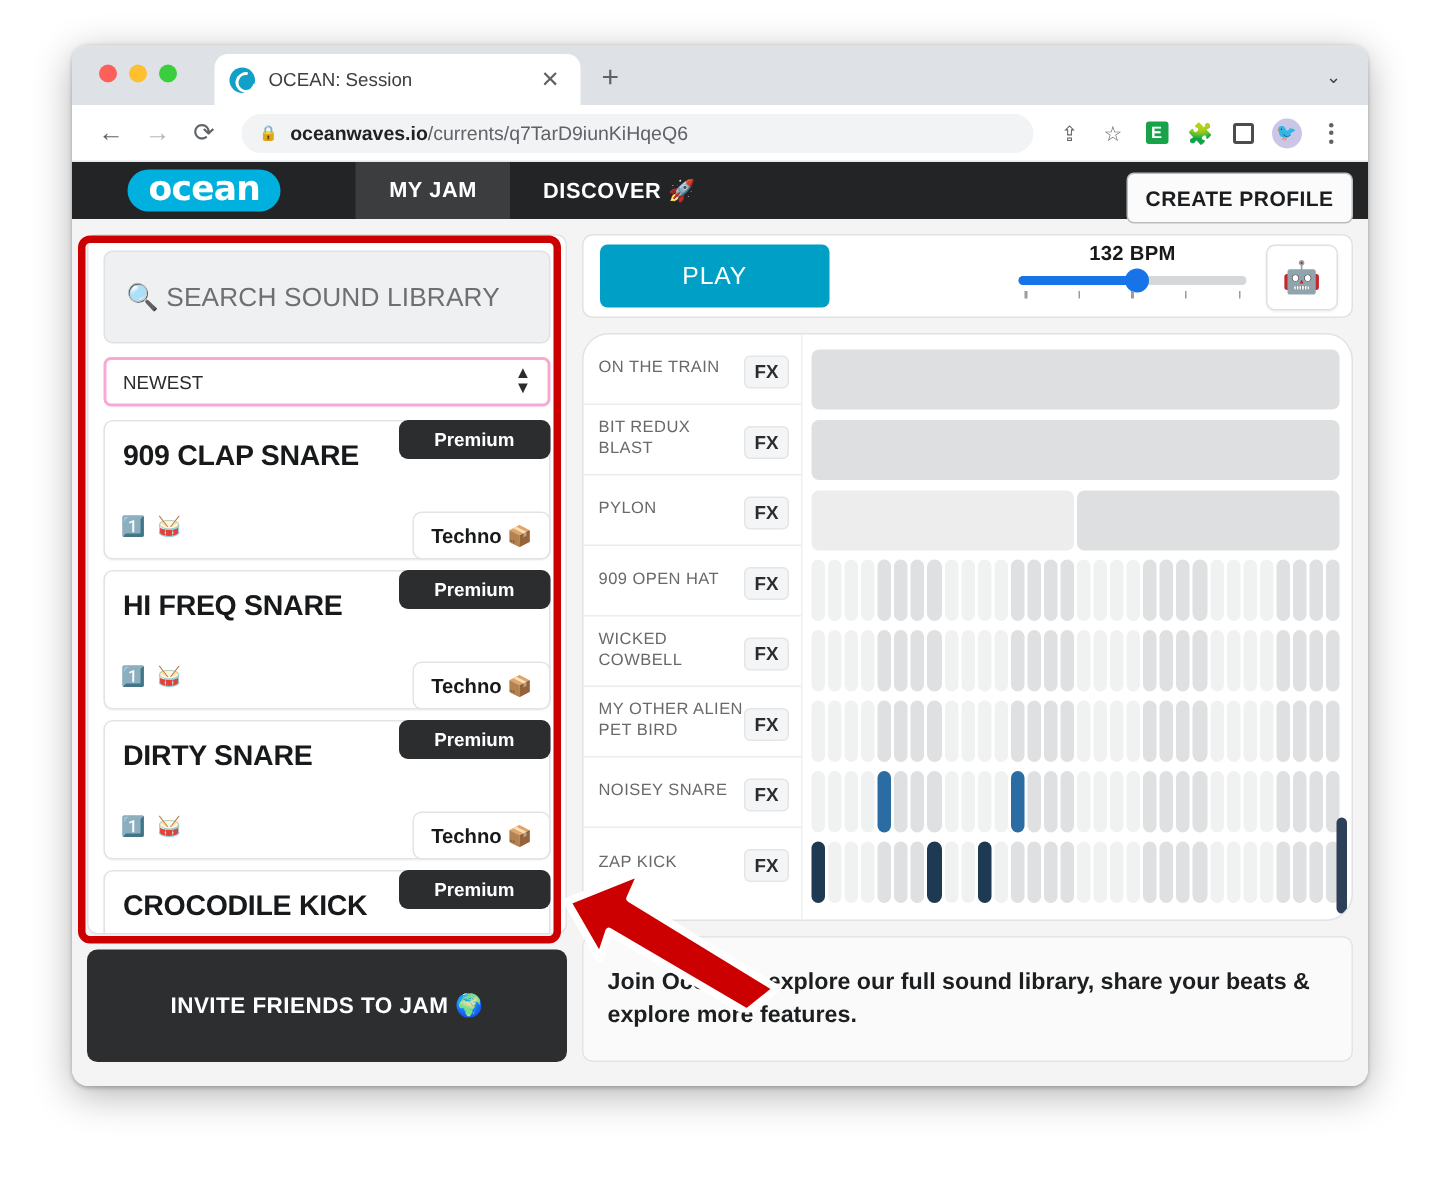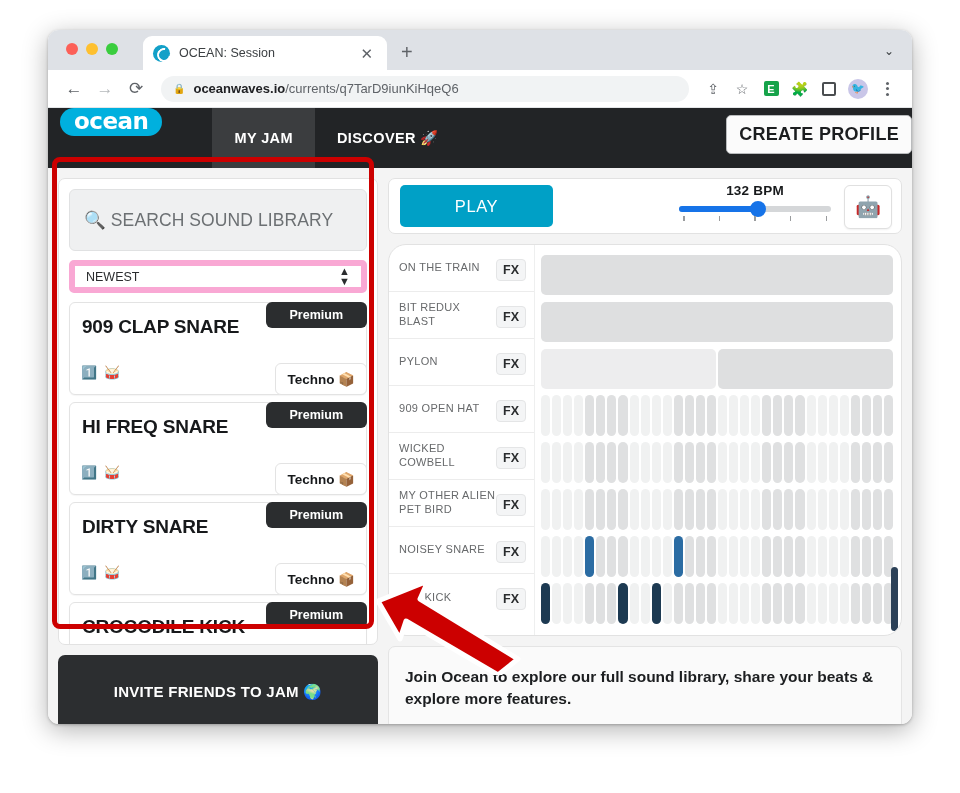--- a/index.html
+++ b/index.html
@@ -91,58 +91,59 @@
   .avatar-bird {
     width: 20px; height: 20px; border-radius: 50%; background: #c9c6e8;
     display: flex; align-items: center; justify-content: center; font-size: 11px;
   }
   .kebab { display:flex; flex-direction: column; gap: 2.5px; align-items: center; }
   .kebab i { width: 3px; height: 3px; border-radius: 50%; background: #5f6368; display: block; }
 
   
   .app { height: 616px; background: #f4f4f4; position: relative; }
   .appbar {
-    height: 60px; background: #222426; display: flex; align-items: flex-start;
+    height: 38px; background: #222426; display: flex; align-items: center;
     position: relative;
+    padding-left: 25px;
   }
   .logo {
     margin-left: 12px; background: #00b0de; color: #fff;
     font-size: 23px; font-weight: bold; letter-spacing: -.5px;
     border-radius: 14px; padding: 1px 14px 3px; line-height: 1.05;
     font-family: "DejaVu Sans", sans-serif;
   }
   .navtabs { display: flex; height: 100%; margin-left: 50px; }
   .navtab {
     display: flex; align-items: center; padding: 0 22px;
     color: #ffffff; font-size: 14.5px; font-weight: bold; letter-spacing: .4px;
   }
   .navtab.active { background: #3b3d3f; }
   .create-profile {
-    position: absolute; right: 0; top: 7px;
+    position: absolute; right: 10px; top: 7px;
     background: #fbfbfb; color: #1b1d1f;
-    font-size: 18px; font-weight: bold; letter-spacing: .3px;
+    font-size: 14px; font-weight: bold; letter-spacing: .3px;
     padding: 8px 12px; border-radius: 5px;
     border: 1px solid #b9bbbd;
   }
 
   .content { display: flex; padding: 10px; gap: 10px; height: 572px; }
 
   
   .left { width: 320px; display: flex; flex-direction: column; gap: 10px; }
   .library {
     background: #ffffff; border-radius: 7px; border: 1px solid #e2e2e2;
     height: 470px; padding: 10px; overflow: hidden; position: relative;
   }
   .search-box {
     background: #eff0f1; border: 1px solid #e0e1e2; border-radius: 6px;
     height: 62px; display: flex; align-items: center; padding: 0 14px; gap: 7px;
   }
   .search-ph { color: #6c7073; font-size: 17.5px; letter-spacing: .1px; }
   .sortsel {
-    margin-top: 9px; height: 33px; border: 6px solid #f9a8d4; border-radius: 5px;
+    margin-top: 9px; height: 33px; border: 2px solid #f9a8d4; border-radius: 5px;
     background: #fff; display: flex; align-items: center; justify-content: space-between;
     padding: 0 11px; font-size: 12.5px; color: #2a2c2e;
   }
   .updown { font-size: 11px; color: #2a2c2e; line-height: .85; display: flex; flex-direction: column; }
 
   .soundlist { margin-top: 9px; display: flex; flex-direction: column; gap: 7px; }
   .sound-card {
     position: relative; background: #fff; border: 1px solid #e3e3e3; border-radius: 6px;
     height: 93px; box-shadow: 0 1px 1px rgba(0,0,0,.04);
   }

